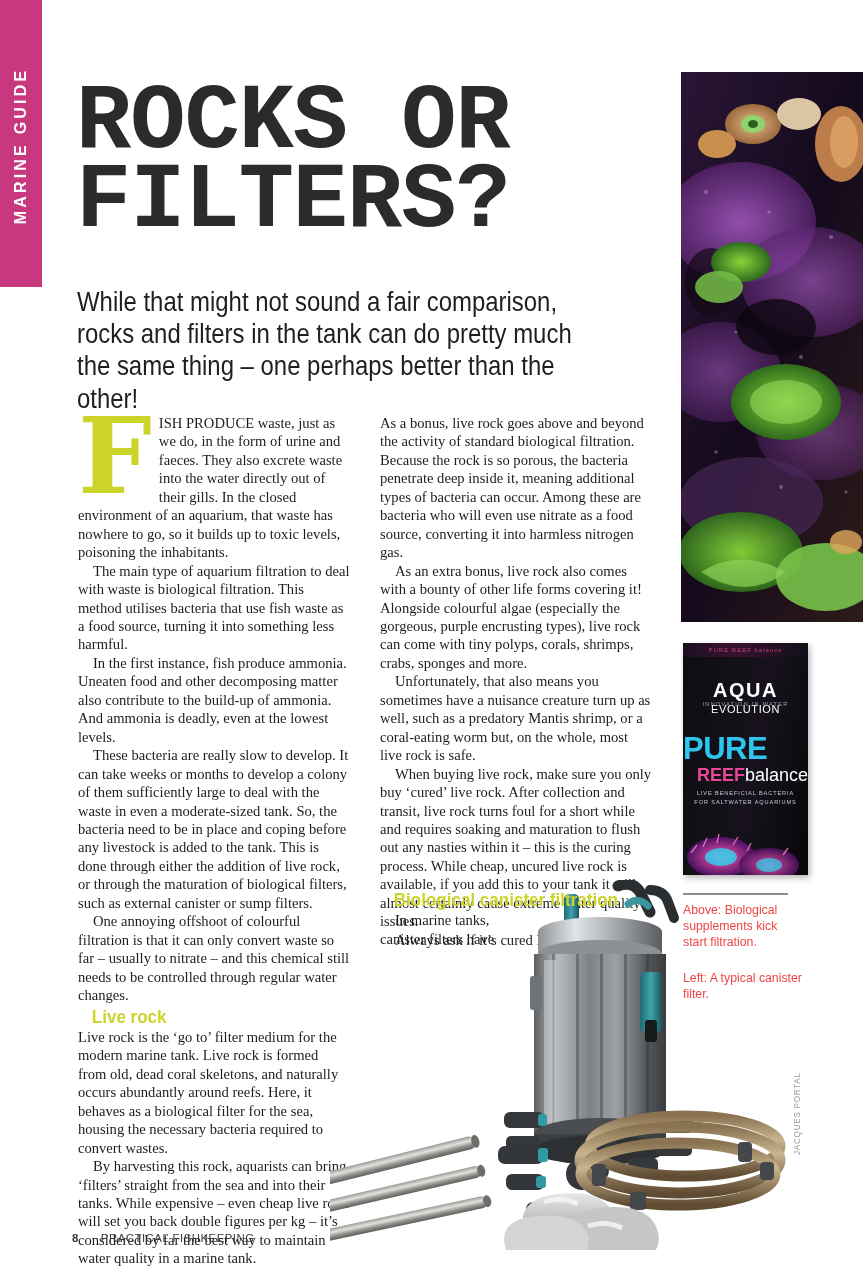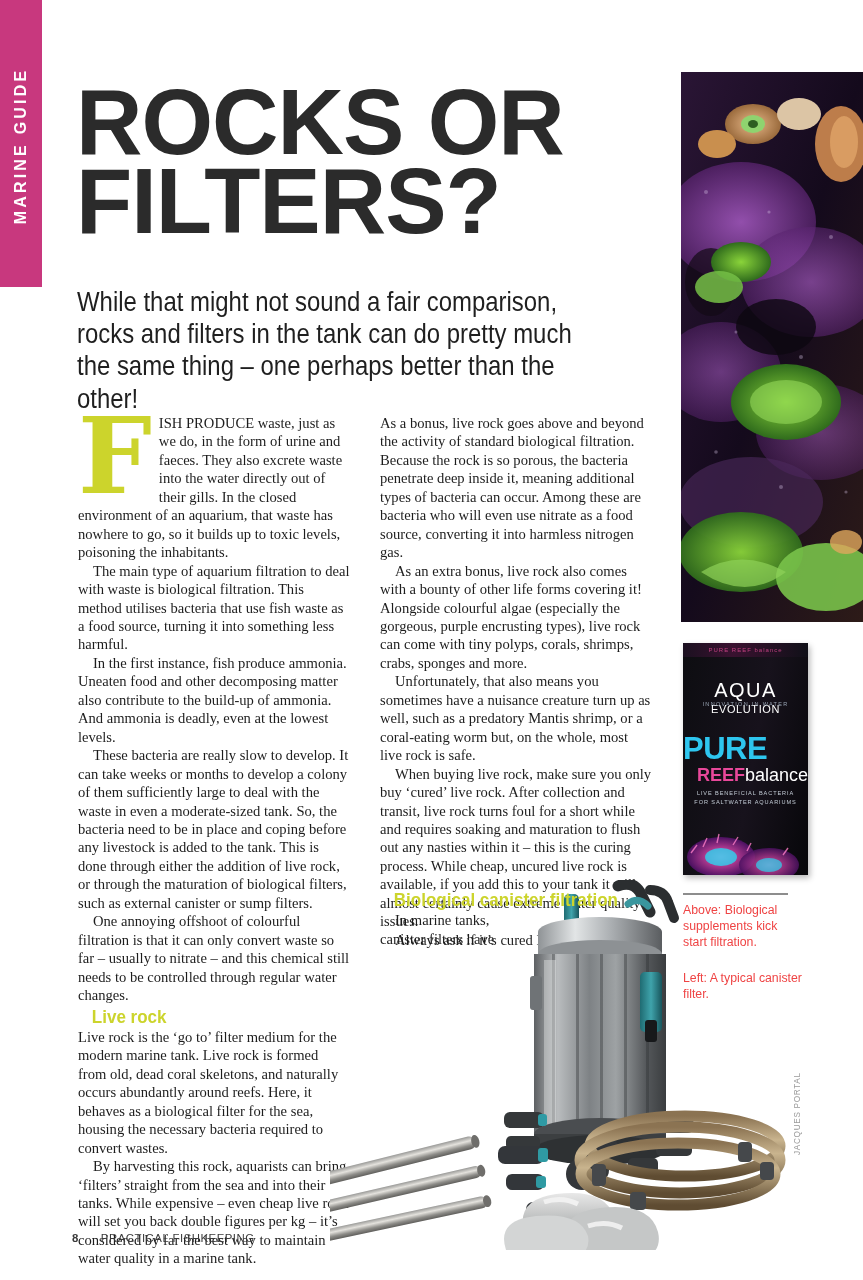--- a/index.html
+++ b/index.html
@@ -7,21 +7,21 @@
   .page{position:relative;width:863px;height:1280px;background:#ffffff;overflow:hidden;}
 
   
   .tab{position:absolute;left:0;top:0;width:42px;height:287px;background:#c8387e;}
   .tab-label{position:absolute;left:-104px;top:137px;width:250px;text-align:center;
     transform:rotate(-90deg);color:#ffffff;font-family:"Liberation Sans",sans-serif;
     font-size:16px;font-weight:bold;letter-spacing:3.2px;}
 
   
   .headline{position:absolute;left:76px;top:83px;width:600px;
-    font-family:Liberation Sans, sans-serif;font-weight:bold;font-size:92px;line-height:0.86;
+    font-family:Liberation Mono, monospace;font-weight:bold;font-size:92px;line-height:0.86;
     color:#2b2b2b;letter-spacing:-1px;}
   .headline .l2{display:block;}
 
   
   .standfirst{position:absolute;left:77px;top:286px;width:590px;
     font-family:"Liberation Sans",sans-serif;font-weight:normal;font-size:27.5px;
     line-height:1.17;color:#1f1f1f;transform:scaleX(.87);transform-origin:left top;}
 
   
   .col{position:absolute;font-family:"Liberation Serif",serif;font-size:14.6px;
@@ -48,21 +48,21 @@
   .prodwrap{position:absolute;left:683px;top:643px;width:125px;height:232px;}
   .prodbox{position:absolute;inset:0;background:linear-gradient(100deg,#0d0d11 0%,#17121c 55%,#07070a 100%);
     box-shadow:2px 3px 6px rgba(0,0,0,.28);}
   .prod-top{position:absolute;left:0;right:0;top:0;height:14px;
     background:linear-gradient(90deg,#1b1020,#3a1230 40%,#101018);overflow:hidden;}
   .prod-top-t{color:#d8488f;font-family:"Liberation Sans",sans-serif;font-size:6px;
     letter-spacing:1px;text-align:center;line-height:14px;opacity:.85;}
   .p-ev{position:absolute;top:24px;left:0;right:0;text-align:center;color:#fff;
     font-family:"Liberation Sans",sans-serif;font-size:11px;letter-spacing:.6px;margin-top:36px;}
   .p-aq{position:absolute;top:36px;left:0;right:0;text-align:center;color:#fff;
-    font-family:"Liberation Sans",sans-serif;font-size:20px;letter-spacing:1.5px;}
+    font-family:"Liberation Sans",sans-serif;font-size:20px;letter-spacing:1.5px;font-weight:bold;}
   .p-inn{position:absolute;top:58px;left:0;right:0;text-align:center;color:#9aa6b5;
     font-family:"Liberation Sans",sans-serif;font-size:5.5px;letter-spacing:1.3px;}
   .p-pure{position:absolute;top:88px;left:0;right:0;text-align:left;color:#2ec6ef;
     font-family:"Liberation Sans",sans-serif;font-weight:bold;font-size:31px;letter-spacing:-.5px;}
   .p-reef{position:absolute;top:122px;left:0;right:0;text-align:right;
     font-family:"Liberation Sans",sans-serif;font-size:18px;}
   .p-reef .r{color:#e8489a;font-weight:bold;}
   .p-reef .b{color:#ffffff;}
   .p-desc{position:absolute;top:146px;left:0;right:0;text-align:center;color:#c3ccd6;
     font-family:"Liberation Sans",sans-serif;font-size:5.6px;letter-spacing:.9px;line-height:1.65;}

